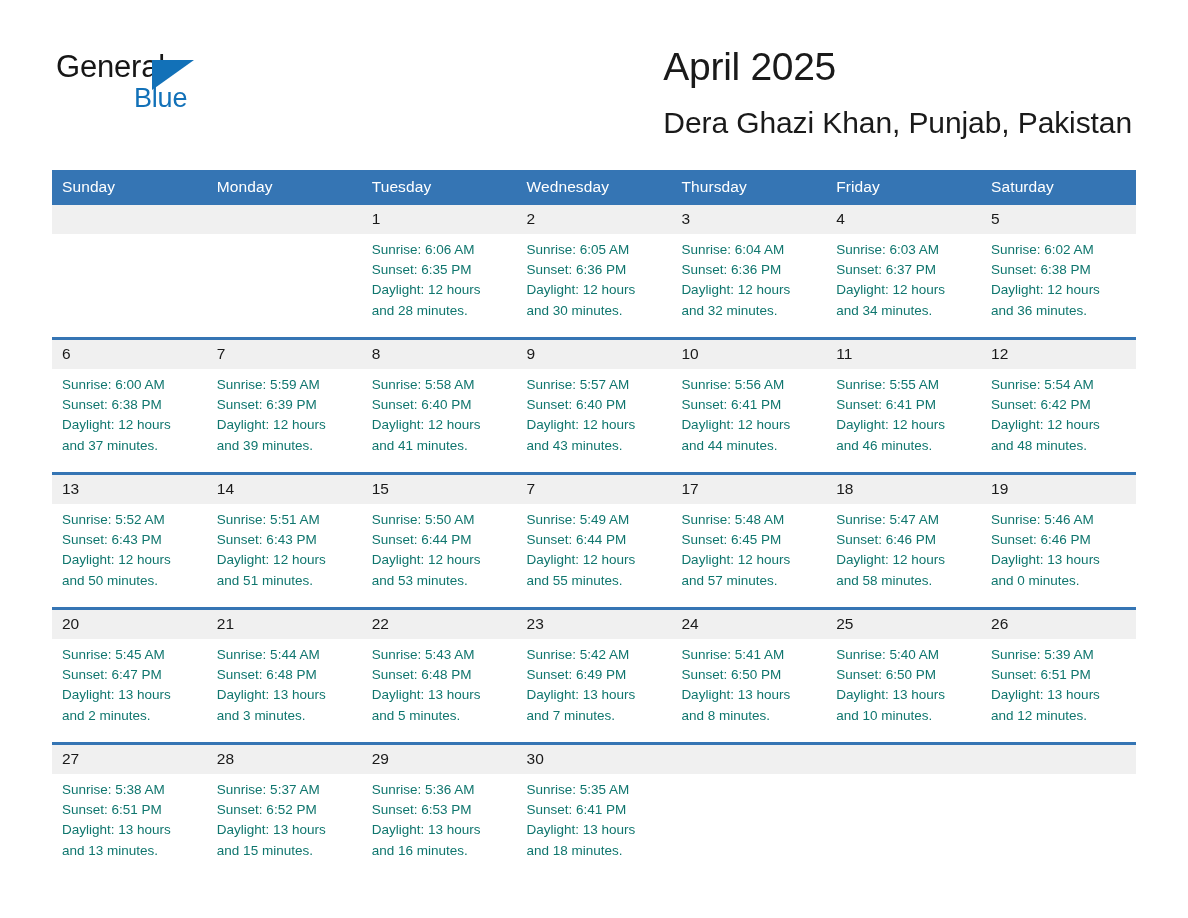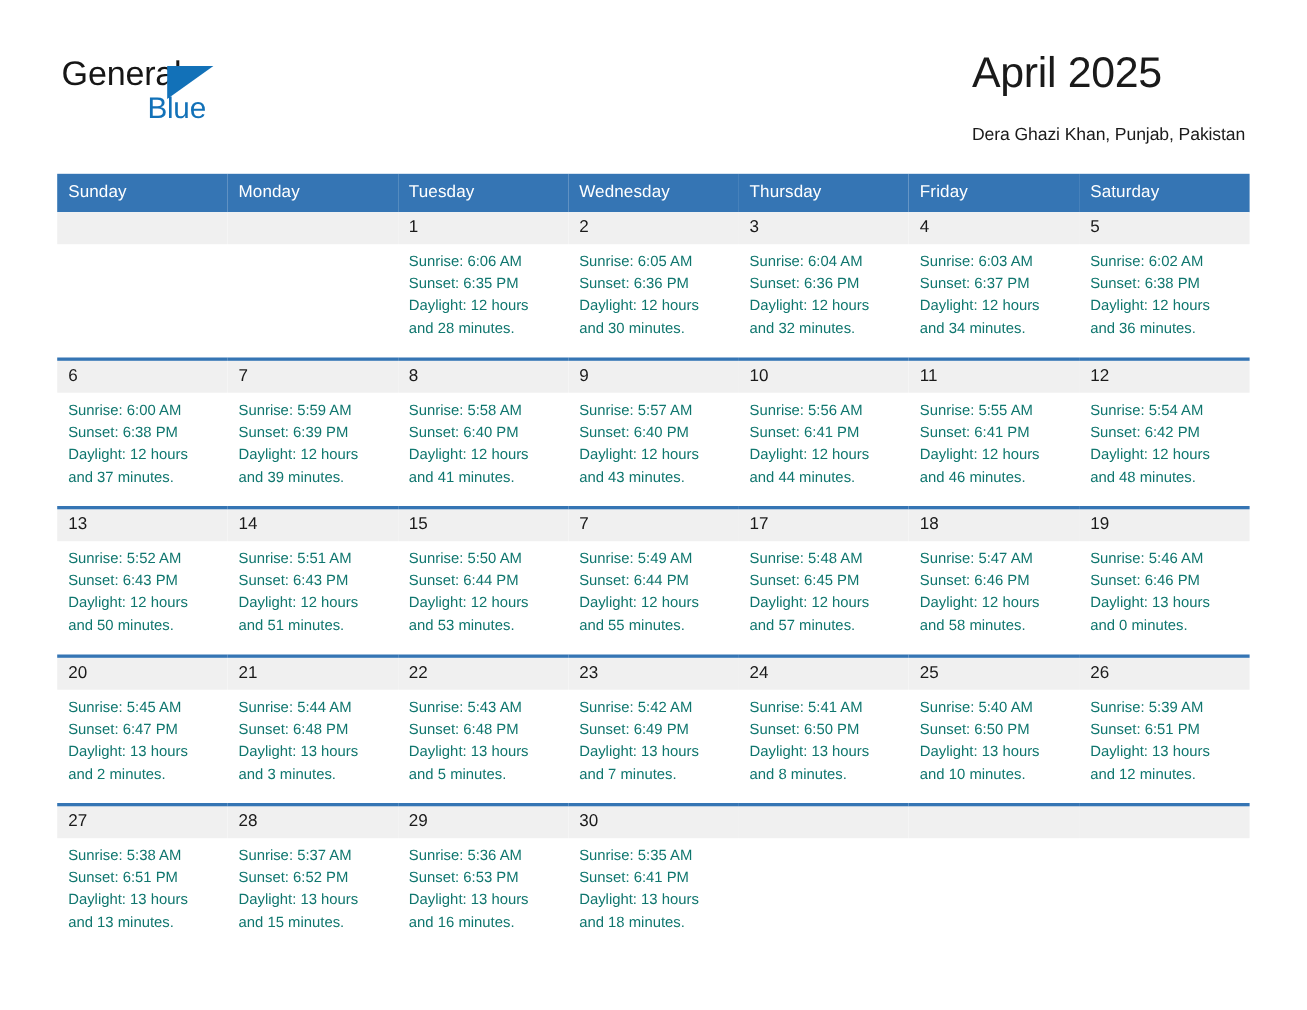--- a/index.html
+++ b/index.html
@@ -70,33 +70,33 @@
   }
   .cal-title {
     font-size: 39px;
     font-weight: normal;
     color: #1a1a1a;
     line-height: 46px;
     letter-spacing: -0.3px;
     margin: 0;
   }
   .cal-subtitle {
-    font-size: 16px;
+    font-size: 30px;
     font-weight: normal;
     color: #1a1a1a;
     line-height: 30px;
     margin: 18px 0 0 0;
     letter-spacing: -0.1px;
   }
 
   
   .calendar {
     position: absolute;
     left: 52px;
-    top: 158px;
+    top: 170px;
     width: 1084px;
     border-collapse: collapse;
     table-layout: fixed;
   }
   .calendar col { width: 154.85px; }
 
   .calendar thead th {
     background: #3575b4;
     color: #ffffff;
     font-size: 15.5px;

